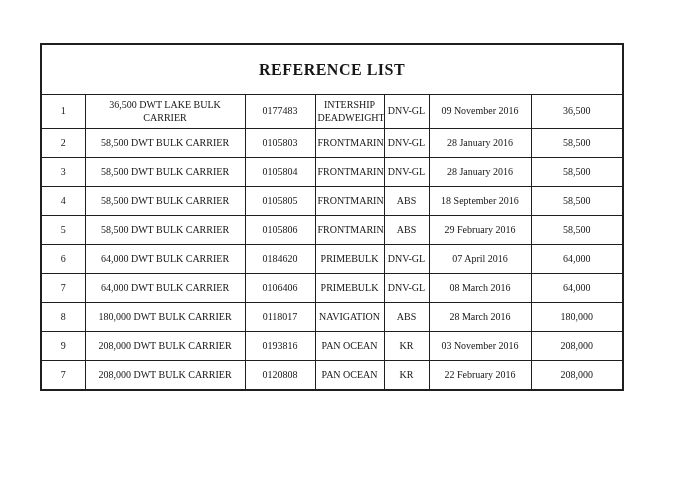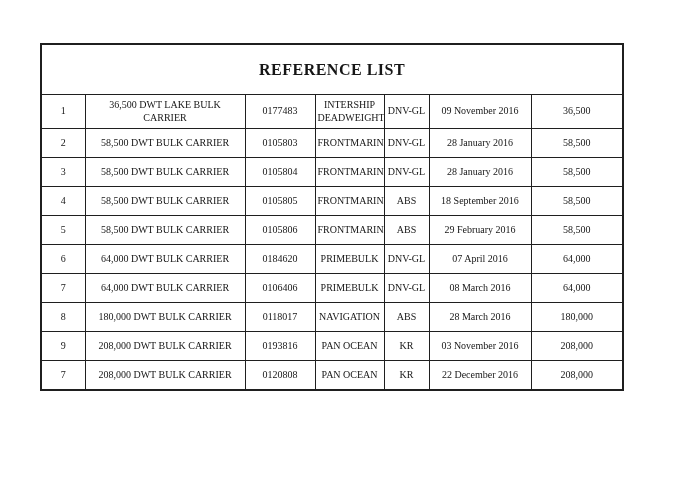--- a/index.html
+++ b/index.html
@@ -162,18 +162,18 @@
           <td>KR</td>
           <td>03 November 2016</td>
           <td>208,000</td>
         </tr>
         <tr>
           <td>7</td>
           <td>208,000 DWT BULK CARRIER</td>
           <td>0120808</td>
           <td>PAN OCEAN</td>
           <td>KR</td>
-          <td>22 December 2016</td>
+          <td>22 February 2016</td>
           <td>208,000</td>
         </tr>
       </tbody>
   </table>
 </div>
 
 </body></html>

